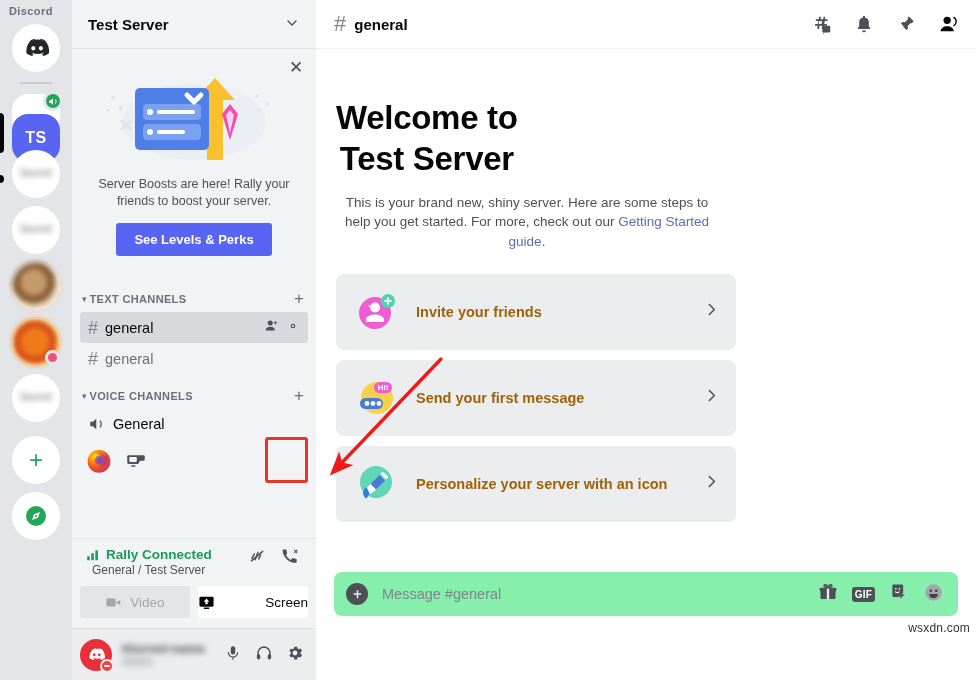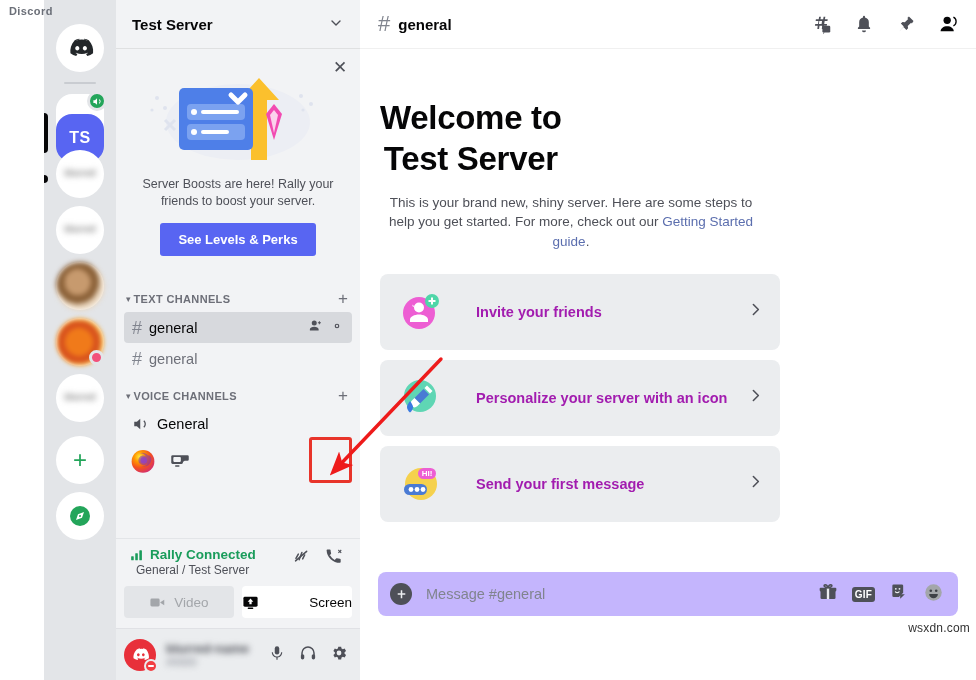--- a/index.html
+++ b/index.html
@@ -2,21 +2,21 @@
 <html><head>
 <meta charset="utf-8">
 <style>
   * { box-sizing: border-box; margin: 0; padding: 0; }
   html, body {
     width: 976px; height: 680px;
     font-family: "Liberation Sans", sans-serif;
     background: #fff;
     overflow: hidden;
   }
-  .app { position: relative; width: 976px; height: 638px; display: flex; background:#fff;padding-left:44px; }
+  .app { position: relative; width: 976px; height: 638px; display: flex; background:#fff; }
 
   
   .brand-wm {
     position: absolute; left: 9px; top: 5px; z-index: 60;
     font-size: 11px; font-weight: bold; color: #6b6f78; letter-spacing: .4px;
   }
   .brand-wm-br {
     position: absolute; right: 6px; bottom: 3px; z-index: 60;
     font-size: 12px; color: #333; letter-spacing: .2px;
   }
@@ -198,27 +198,27 @@
     margin-top: 14px; font-size: 13.5px; color:#4e5058; text-align:center;
     line-height: 1.45; max-width: 382px;
   }
   .link { color:#5b6eae; cursor:pointer; }
   .cards { margin-top: 22px; width: 400px; display:flex; flex-direction:column; gap:10px; }
   .card {
     background:#ebedef; border-radius: 8px; height: 76px;
     display:flex; align-items:center; padding: 0 16px 0 20px; gap: 18px; cursor:pointer;
   }
   .card-ico { width: 42px; height: 42px; flex:0 0 42px; position: relative; }
-  .card-label { flex:1 1 auto; font-size: 14.5px; font-weight:bold; color:#a21caf;margin-left:16px; }
+  .card-label { flex:1 1 auto; font-size: 14.5px; font-weight:bold; color:#a16207; }
   .card-chev { color:#4e5058; font-size: 17px; }
 
   
   .msgbar { padding: 0 18px 22px; }
   .msgbox {
-    background:#c4b5fd; border-radius: 8px; height: 44px;
+    background:#86efac; border-radius: 8px; height: 44px;
     display:flex; align-items:center; padding: 0 14px 0 12px; gap: 14px;
   }
   .plus-circle {
     width:22px; height:22px; border-radius:50%; background:#4e5058;
     display:flex; align-items:center; justify-content:center; flex:0 0 22px; cursor:pointer;
   }
   .msg-input {
     flex: 1 1 auto; border:none; background:transparent; outline:none;
     font-size: 14.5px; color:#4e5058; font-family: inherit;
   }
@@ -553,48 +553,48 @@
           <span class="card-chev">
             <svg width="17" height="17" viewBox="0 0 24 24">
                 <path fill="none" stroke="#4e5058" stroke-width="2.2" stroke-linecap="round" stroke-linejoin="round" d="m9 5 7 7-7 7"></path>
               </svg>
           </span>
         </div>
 
         <div class="card">
           <span class="card-ico">
             <svg width="42" height="42" viewBox="0 0 42 42">
-              <circle cx="20" cy="19" r="16" fill="#5fd6b4"></circle>
-              <path fill="#fff" d="m27 8.5 5.5 5.5-2.5 2.5-5.5-5.5L27 8.5Z"></path>
-              <path fill="#4a7bd4" d="m23.5 12 5.5 5.5-9 9-5.5-5.5 9-9Z"></path>
-              <path fill="#fff" d="m14.5 21 5.5 5.5-2.8 2.8a3.9 3.9 0 0 1-5.5-5.5l2.8-2.8Z"></path>
-              <path fill="#3a7ae0" d="M13 30c0 2.2-1.3 4.2-3 5.5-1.7-1.3-3-3.3-3-5.5 0-2.2 3-6 3-6s3 3.8 3 6Z"></path>
-            </svg>
-          </span>
-          <span class="card-label">Personalize your server with an icon</span>
-          <span class="card-chev">
-            <svg width="17" height="17" viewBox="0 0 24 24">
-                <path fill="none" stroke="#4e5058" stroke-width="2.2" stroke-linecap="round" stroke-linejoin="round" d="m9 5 7 7-7 7"></path>
-              </svg>
-          </span>
-        </div>
-
-        <div class="card">
-          <span class="card-ico">
-            <svg width="42" height="42" viewBox="0 0 42 42">
               <circle cx="21" cy="21" r="16" fill="#f5d14d"></circle>
               <rect x="18" y="5" width="18" height="11" rx="5.5" fill="#ed5ed3"></rect>
               <text x="27" y="13.3" font-family="Liberation Sans, sans-serif" font-size="8" font-weight="bold" fill="#fff" text-anchor="middle">HI!</text>
               <rect x="4" y="21" width="23" height="11" rx="5.5" fill="#4a7bd4"></rect>
               <circle cx="11" cy="26.5" r="2.4" fill="#fff"></circle>
               <circle cx="17" cy="26.5" r="2.4" fill="#fff"></circle>
               <circle cx="23" cy="26.5" r="2.4" fill="#fff"></circle>
             </svg>
           </span>
           <span class="card-label">Send your first message</span>
+          <span class="card-chev">
+            <svg width="17" height="17" viewBox="0 0 24 24">
+                <path fill="none" stroke="#4e5058" stroke-width="2.2" stroke-linecap="round" stroke-linejoin="round" d="m9 5 7 7-7 7"></path>
+              </svg>
+          </span>
+        </div>
+
+        <div class="card">
+          <span class="card-ico">
+            <svg width="42" height="42" viewBox="0 0 42 42">
+              <circle cx="20" cy="19" r="16" fill="#5fd6b4"></circle>
+              <path fill="#fff" d="m27 8.5 5.5 5.5-2.5 2.5-5.5-5.5L27 8.5Z"></path>
+              <path fill="#4a7bd4" d="m23.5 12 5.5 5.5-9 9-5.5-5.5 9-9Z"></path>
+              <path fill="#fff" d="m14.5 21 5.5 5.5-2.8 2.8a3.9 3.9 0 0 1-5.5-5.5l2.8-2.8Z"></path>
+              <path fill="#3a7ae0" d="M13 30c0 2.2-1.3 4.2-3 5.5-1.7-1.3-3-3.3-3-5.5 0-2.2 3-6 3-6s3 3.8 3 6Z"></path>
+            </svg>
+          </span>
+          <span class="card-label">Personalize your server with an icon</span>
           <span class="card-chev">
             <svg width="17" height="17" viewBox="0 0 24 24">
                 <path fill="none" stroke="#4e5058" stroke-width="2.2" stroke-linecap="round" stroke-linejoin="round" d="m9 5 7 7-7 7"></path>
               </svg>
           </span>
         </div>
 
       </div>
     </div>
 

